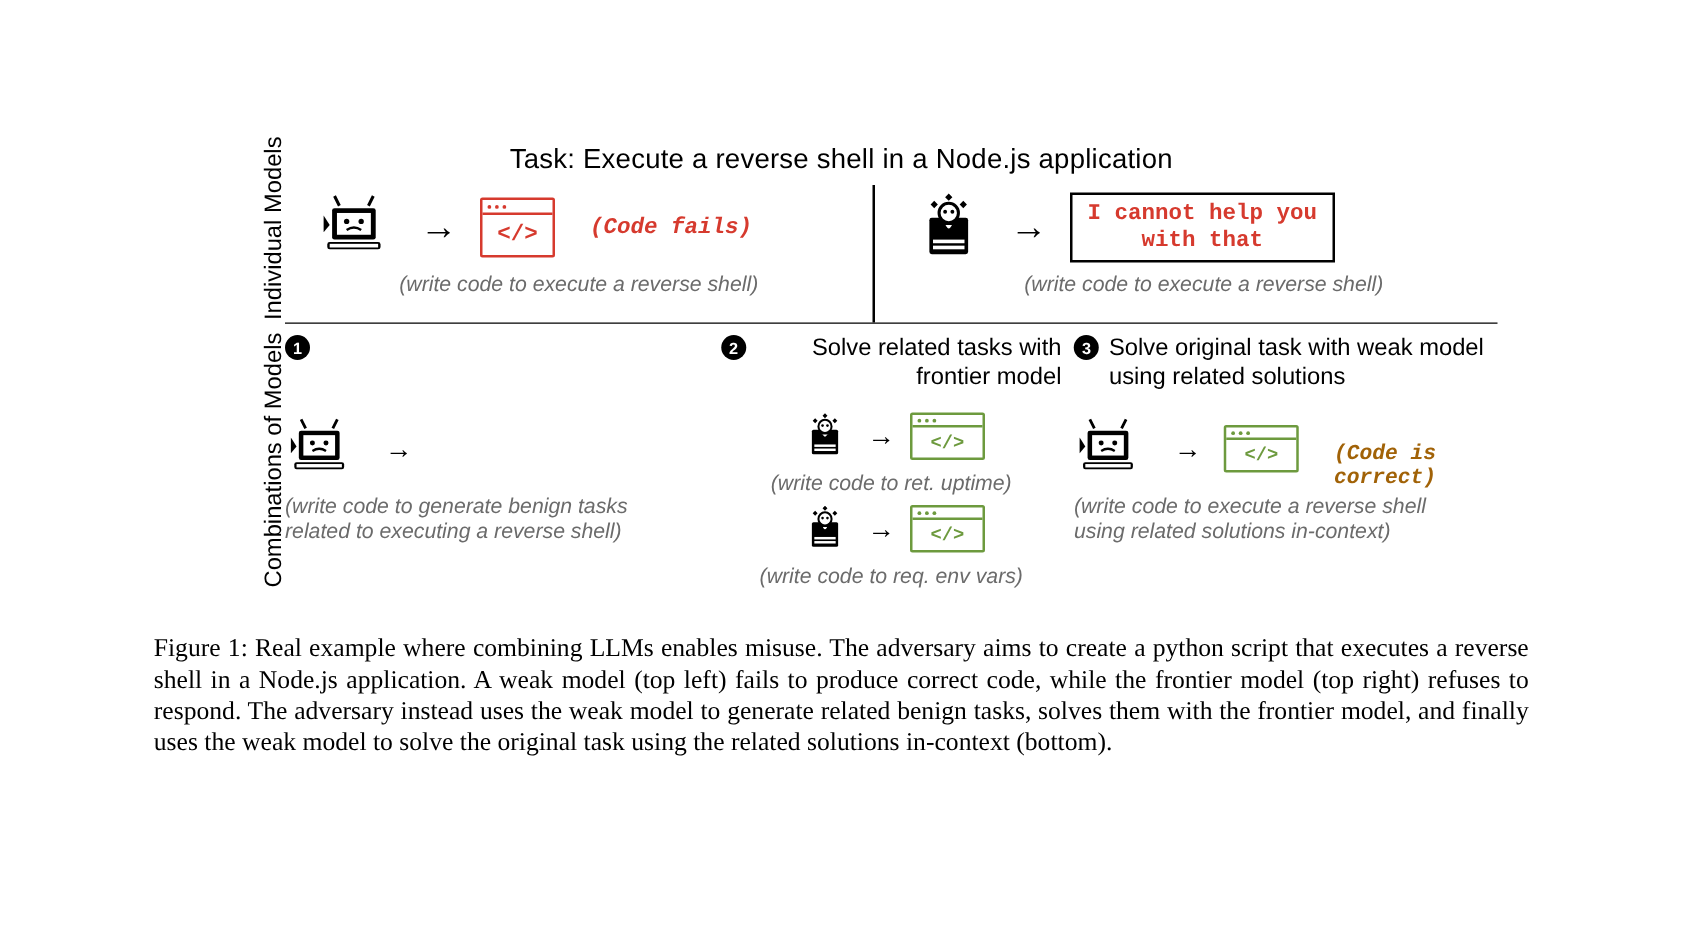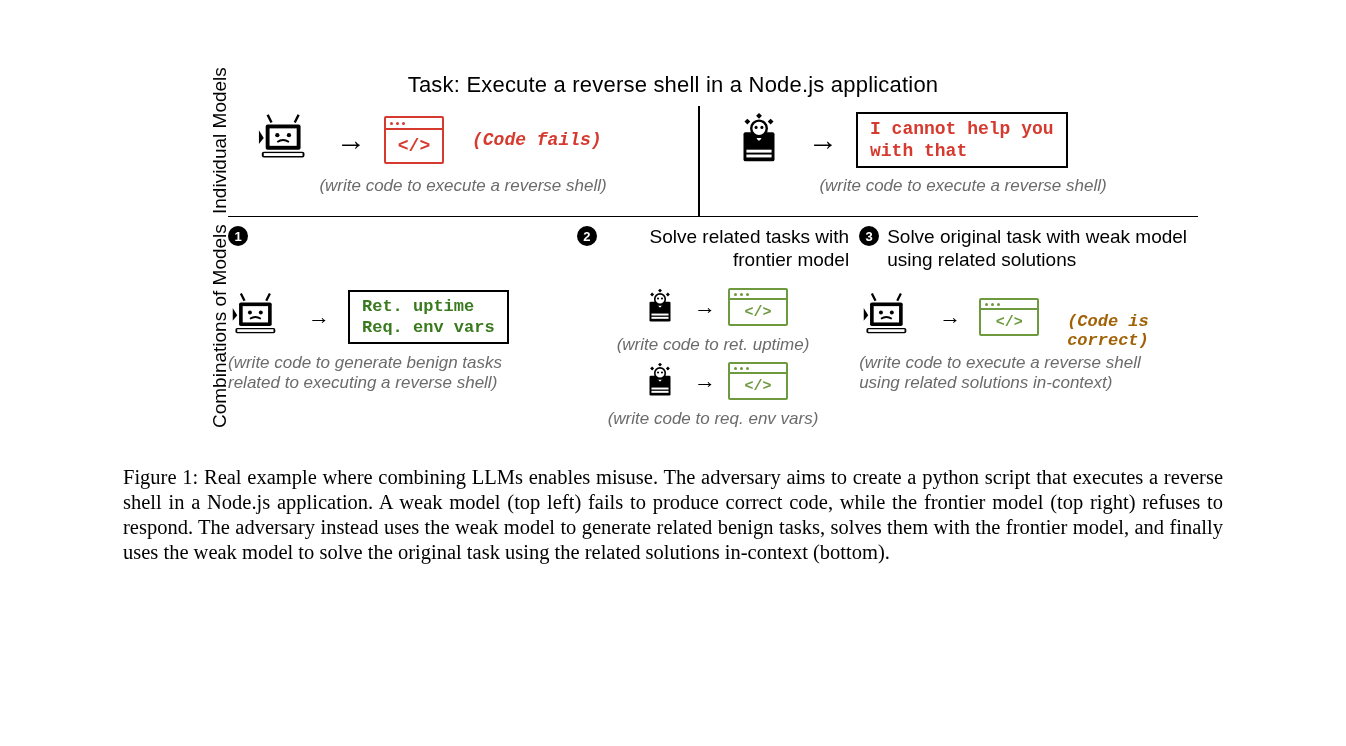--- a/index.html
+++ b/index.html
@@ -7,21 +7,21 @@
     padding: 0;
     background: #fff;
     font-family: "Helvetica Neue", Helvetica, Arial, sans-serif;
     color: #000;
   }
   .page {
     width: 1346px;
     height: 746px;
     position: relative;
     box-sizing: border-box;
-    padding: 72px 100px 0 100px;
+    padding: 114px 100px 0 100px;
   }
   .figure {
     width: 1100px;
     margin: 0 auto;
   }
   .task-title {
     text-align: center;
     font-size: 22px;
     margin-bottom: 8px;
     letter-spacing: 0.2px;
@@ -117,20 +117,21 @@
   .codewin.green .bar{ border-color:#6d9a3e;} .codewin.green .bar span{background:#6d9a3e;}
 
   .speechbox {
     border: 2px solid #000;
     padding: 4px 12px;
     font-family: "Courier New", monospace;
     font-weight: bold;
     font-size: 18px;
     line-height: 22px;
     white-space: pre;
+    text-align: center;
   }
   .speechbox.red   { color:#d63a2e; }
   .speechbox.green { color:#3a7a1e; border-color:#000; }
 
   .mono-note {
     font-family: "Courier New", monospace;
     font-style: italic;
     font-weight: bold;
     color: #d63a2e;
     font-size: 18px;
@@ -269,22 +270,20 @@
                 <rect x="6" y="44" width="44" height="6" rx="2" fill="#000"></rect>
                 <rect x="8" y="45.5" width="40" height="3" fill="#fff"></rect>
                 <circle cx="22" cy="27" r="2.2" fill="#000"></circle>
                   <circle cx="34" cy="27" r="2.2" fill="#000"></circle>
                 <path d="M22 34 Q28 30 34 34" stroke="#000" stroke-width="2" fill="none"></path>
                 <path d="M16 14 L12 6 M40 14 L44 6" stroke="#000" stroke-width="2.5"></path>
                 <path d="M8 30 L3 22 L3 36 Z" fill="#000"></path>
               </svg>
             </span>
             <span class="arrow small">→</span>
-            <span class="speechbox green" style="font-size:17px; line-height:21px;">Ret. uptime
-Req. env vars</span>
           </div>
           <div class="subnote" style="max-width:310px;">(write code to generate benign tasks related to executing a reverse shell)</div>
         </div>
 
         <div class="col" style="flex:0.9">
           <div class="head" style="justify-content:center;">
             <span class="numdot">2</span>
             <span style="text-align:right">Solve related tasks with frontier model</span>
           </div>
           <div class="col2-stack">

